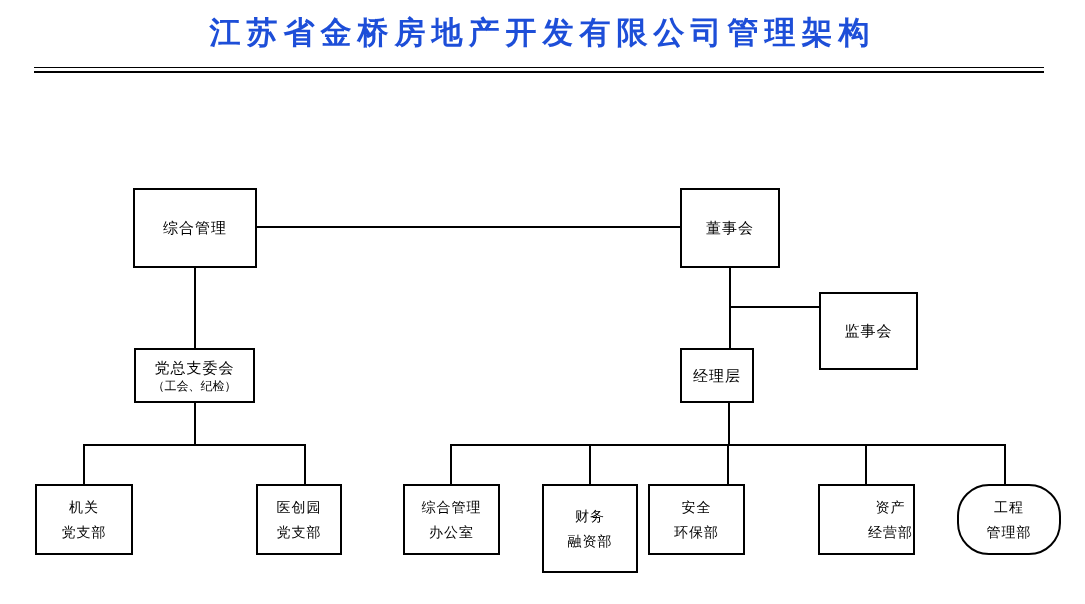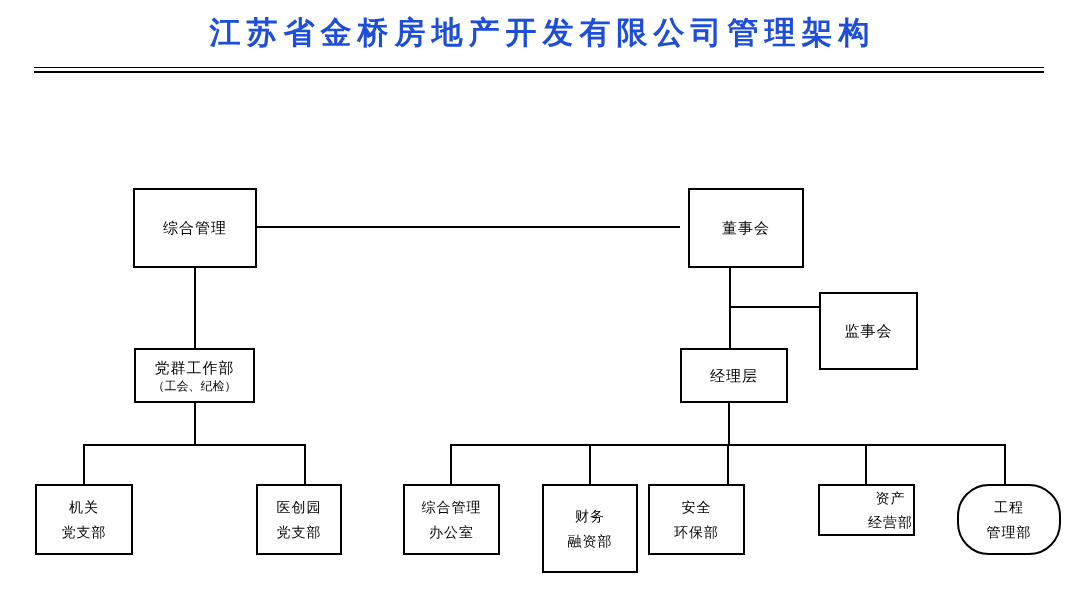--- a/index.html
+++ b/index.html
@@ -45,30 +45,30 @@
     font-size: 15px;
     line-height: 1.45;
     letter-spacing: 1px;
   }
   .node .sub { font-size: 12px; letter-spacing: 0; line-height: 1.3; }
   .node.small { font-size: 14px; line-height: 1.75; }
   .line { position: absolute; background: #000000; }
 
   
   #n-party-committee { left: 133px; top: 188px; width: 124px; height: 80px; }
-  #n-board           { left: 680px; top: 188px; width: 116px; height: 80px; margin-left: 8px; }
+  #n-board           { left: 680px; top: 188px; width: 100px; height: 80px; }
   #n-supervisory     { left: 819px; top: 268px; width: 99px;  height: 78px; margin-top: 24px; }
   #n-party-work      { left: 134px; top: 348px; width: 121px; height: 55px; }
-  #n-management      { left: 680px; top: 348px; width: 108px;  height: 55px; }
+  #n-management      { left: 680px; top: 348px; width: 74px;  height: 55px; }
   #n-organ-branch    { left: 35px;  top: 484px; width: 98px;  height: 71px; }
   #n-park-branch     { left: 256px; top: 484px; width: 86px;  height: 71px; }
   #n-general-office  { left: 403px; top: 484px; width: 97px;  height: 71px; }
   #n-finance         { left: 542px; top: 484px; width: 96px;  height: 89px; }
   #n-safety          { left: 648px; top: 484px; width: 97px;  height: 71px; }
-  #n-asset           { left: 818px; top: 484px; width: 97px;  height: 52px; padding-left: 48px; }
+  #n-asset           { left: 818px; top: 484px; width: 97px;  height: 71px; padding-left: 48px; }
   #n-engineering     { left: 957px; top: 484px; width: 104px;  height: 71px; border-radius: 32px; }
 
   
   #c-top-h        { left: 257px; top: 226px; width: 423px; height: 2px; }
   #c-pc-down      { left: 194px; top: 268px; width: 2px;   height: 80px; }
   #c-board-down   { left: 729px; top: 268px; width: 2px;   height: 80px; }
   #c-supervisory-h{ left: 729px; top: 306px; width: 90px;  height: 2px; }
   #c-pw-down      { left: 194px; top: 403px; width: 2px;   height: 43px; }
   #c-left-branch  { left: 83px;  top: 444px; width: 223px; height: 2px; }
   #c-drop-organ   { left: 83px;  top: 444px; width: 2px;   height: 42px; }
@@ -111,21 +111,21 @@
 
   <div class="node" id="n-board">
     <span>董事会</span>
   </div>
 
   <div class="node" id="n-supervisory">
     <span>监事会</span>
   </div>
 
   <div class="node" id="n-party-work">
-    <span>党群工作部</span>
+    <span>党总支委会</span>
     <span class="sub">（工会、纪检）</span>
   </div>
 
   <div class="node" id="n-management">
     <span>经理层</span>
   </div>
 
   <div class="node small" id="n-organ-branch">
     <span>机关</span>
     <span>党支部</span>

